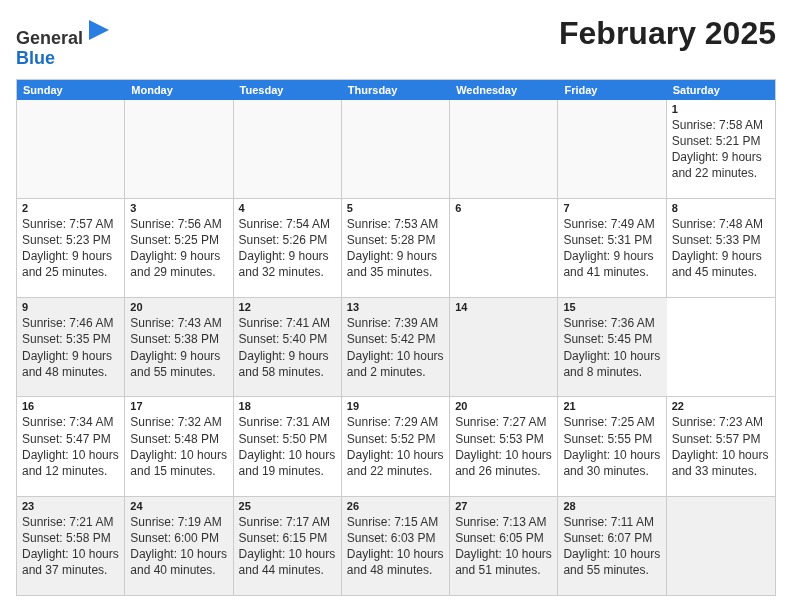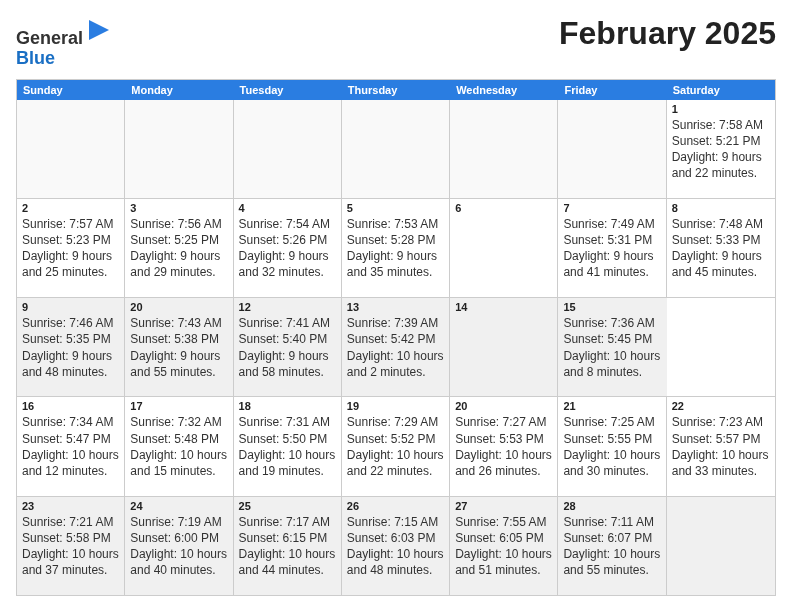--- a/index.html
+++ b/index.html
@@ -324,21 +324,21 @@
           </div>
           <div class="cal-cell shaded">
             <span class="day-num">26</span>
             <div class="day-info">Sunrise: 7:15 AM
 Sunset: 6:03 PM
 Daylight: 10 hours
 and 48 minutes.</div>
           </div>
           <div class="cal-cell shaded">
             <span class="day-num">27</span>
-            <div class="day-info">Sunrise: 7:55 AM
+            <div class="day-info">Sunrise: 7:13 AM
 Sunset: 6:05 PM
 Daylight: 10 hours
 and 51 minutes.</div>
           </div>
           <div class="cal-cell shaded">
             <span class="day-num">28</span>
             <div class="day-info">Sunrise: 7:11 AM
 Sunset: 6:07 PM
 Daylight: 10 hours
 and 55 minutes.</div>

